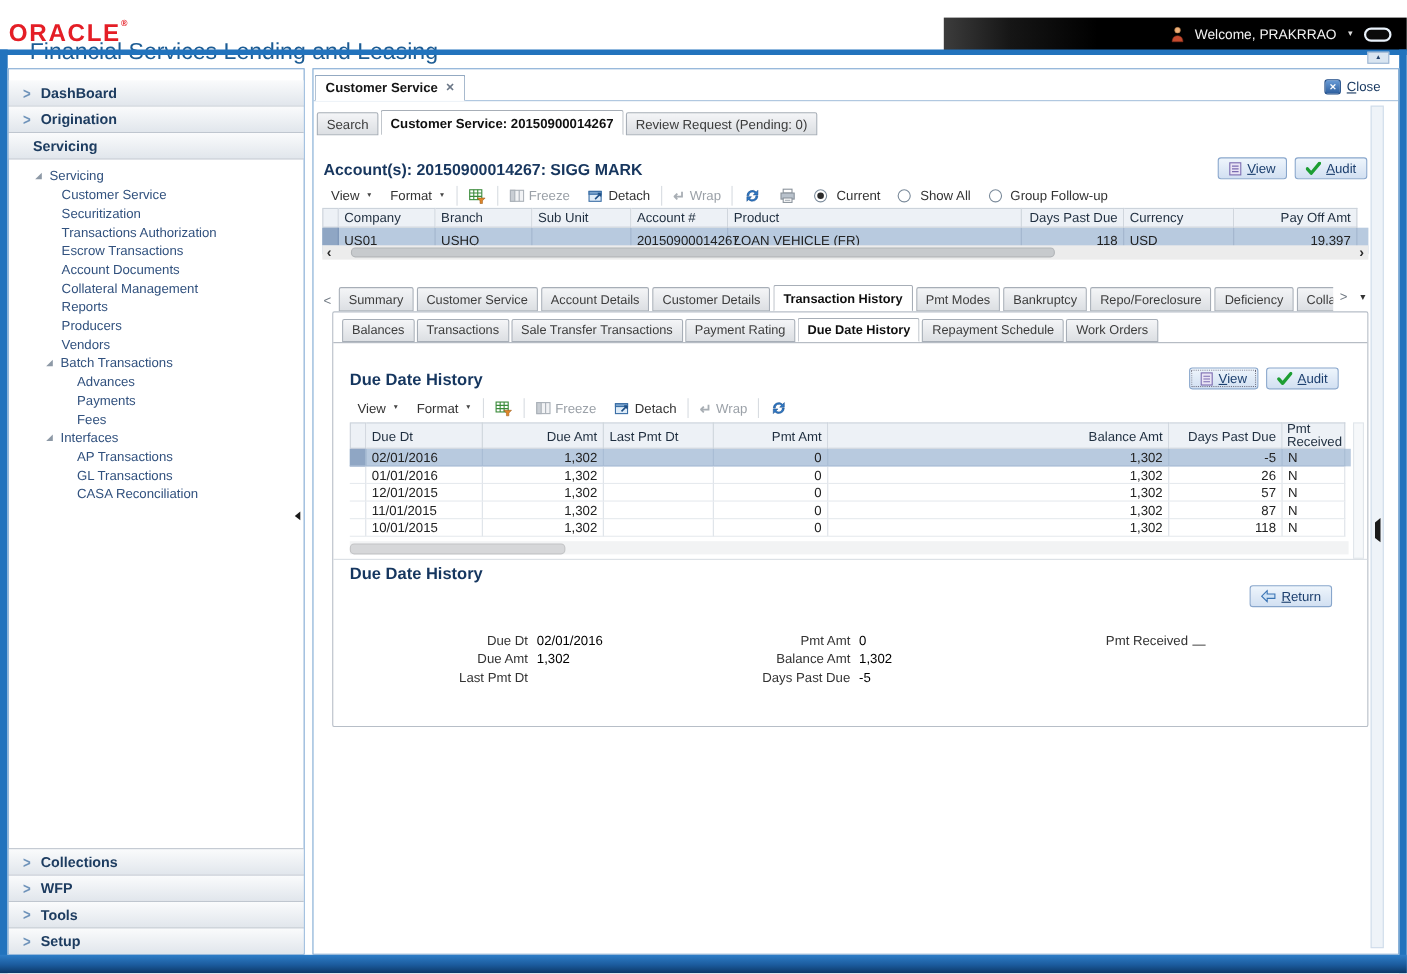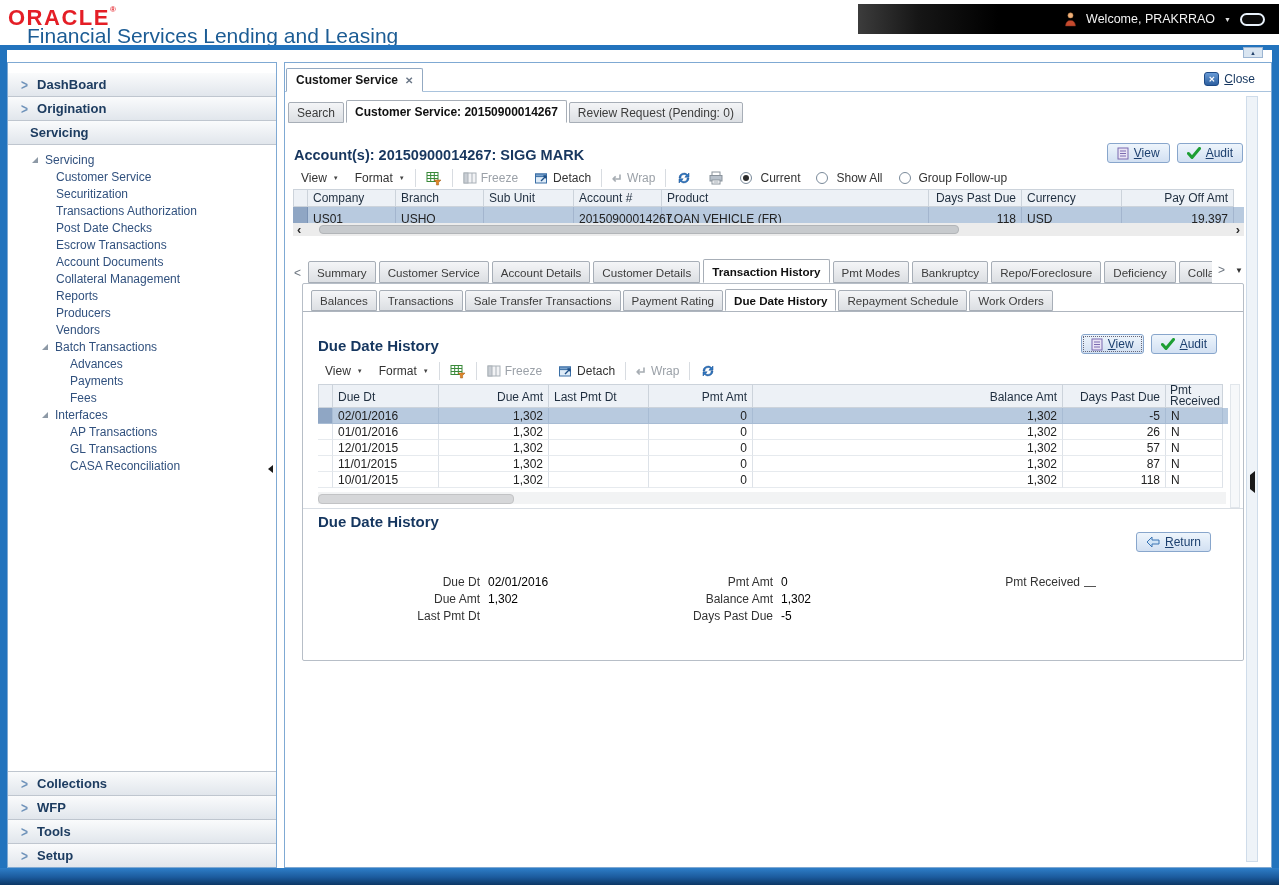--- a/index.html
+++ b/index.html
@@ -1,20 +1,20 @@
 <!DOCTYPE html>
 <html><head>
 <meta charset="utf-8">
 <style>
   * { box-sizing: border-box; margin: 0; padding: 0; }
   body { font-family: "Liberation Sans", sans-serif; background:#fff; }
   #app { position:relative; width:1279px; height:885px; background:#fff; overflow:hidden; font-size:12px; color:#222; }
 
   
-  #hdr { position:absolute; left:0; top:4px; width:1279px; height:45px; background:#fff; }
+  #hdr { position:absolute; left:0; top:16px; width:1279px; height:45px; background:#fff; }
   #logo { position:absolute; left:8px; top:1px; font-size:22px; font-weight:bold; letter-spacing:1.5px; color:#e41e26; }
   #logo sup { font-size:8px; vertical-align:top; }
   #subtitle { position:absolute; left:27px; top:20px; font-size:21px; color:#1c5c94; }
   #blackbar { position:absolute; left:858px; top:0; width:421px; height:30px;
               background:linear-gradient(90deg,#3c3c3c 0px,#161616 60px,#000 140px);
               display:flex; align-items:center; justify-content:flex-end; gap:9px; padding-right:14px; }
   #welcome { color:#f2f2f2; font-size:12.5px; }
   .wcaret { color:#dcdcdc; font-size:7px; }
   #power { width:25px; height:13px; border:2px solid #e9f2fb; border-radius:8px; background:#0a0a0a; }
 
@@ -197,23 +197,20 @@
           <span>Servicing</span>
         </div>
       <div class="tnode lvl1">
           <span>Customer Service</span>
         </div>
       <div class="tnode lvl1">
           <span>Securitization</span>
         </div>
       <div class="tnode lvl1">
           <span>Transactions Authorization</span>
-        </div>
-      <div class="tnode lvl1">
-          <span>Post Date Checks</span>
         </div>
       <div class="tnode lvl1">
           <span>Escrow Transactions</span>
         </div>
       <div class="tnode lvl1">
           <span>Account Documents</span>
         </div>
       <div class="tnode lvl1">
           <span>Collateral Management</span>
         </div>

